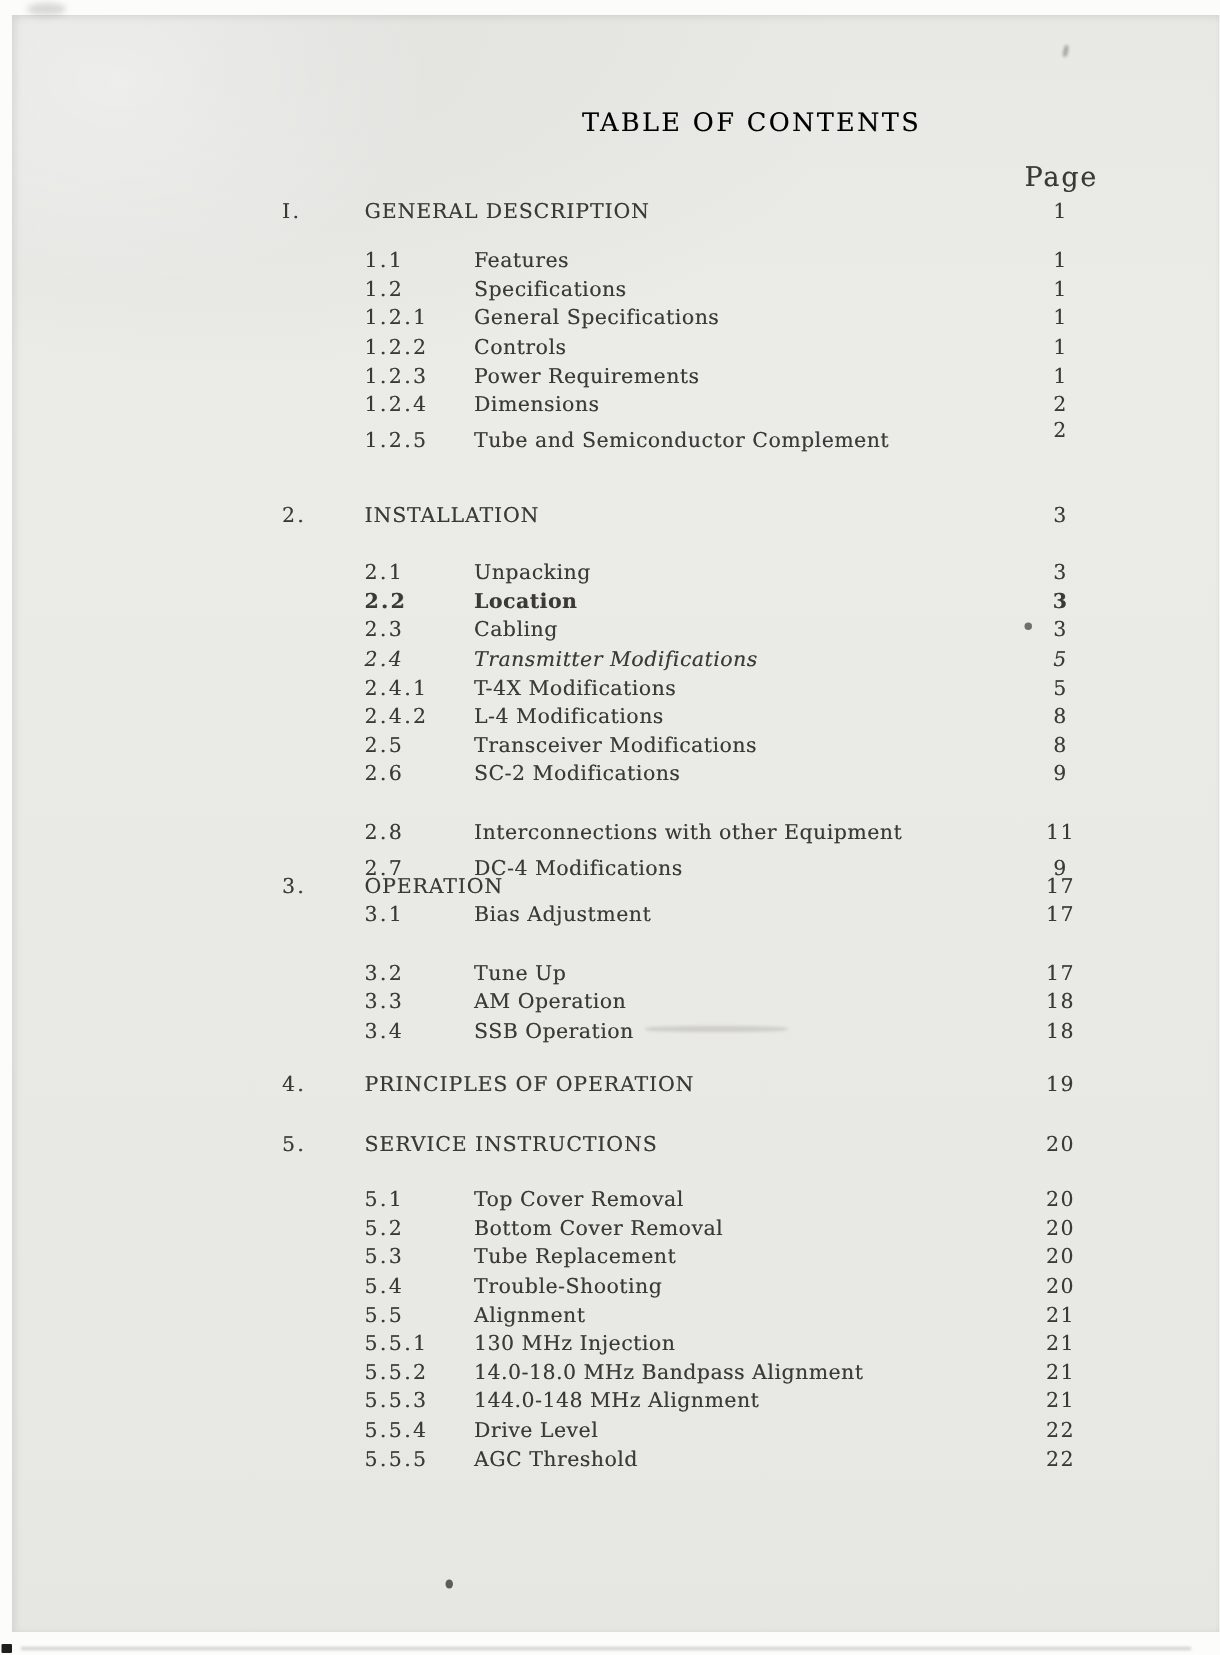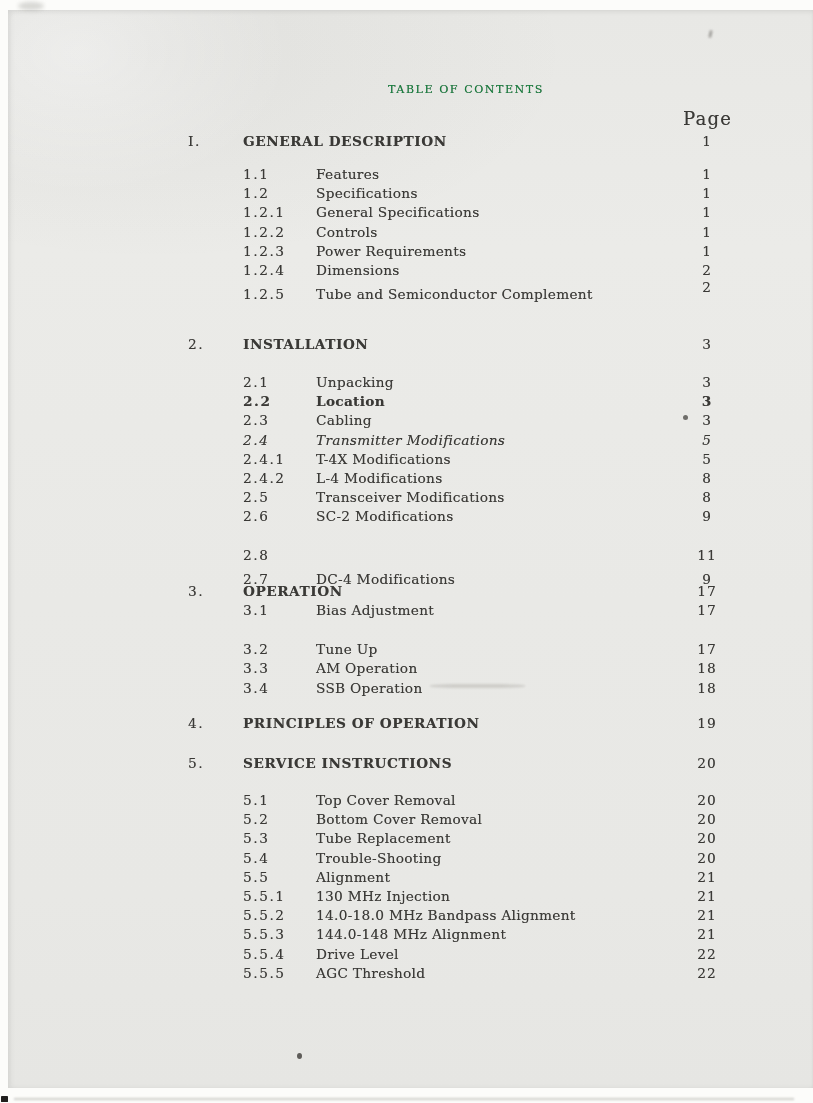--- a/index.html
+++ b/index.html
@@ -17,37 +17,37 @@
       radial-gradient(ellipse 600px 300px at 18% 4%, rgba(90,90,85,0.05), transparent 70%),
       radial-gradient(ellipse 300px 200px at 9% 4%, rgba(255,255,255,0.5), transparent 70%),
       linear-gradient(180deg,#e8e8e5 0%,#ebebe8 22%,#e9e9e6 55%,#e8e8e5 82%,#e6e6e3 100%);
     box-shadow:
       inset 3px 0 5px rgba(0,0,0,0.055),
       inset 0 3px 5px rgba(0,0,0,0.04),
       inset -1px 0 2px rgba(0,0,0,0.02);
   }
   .toc{position:absolute;left:0;top:0;width:813px;height:1103px;color:#3a3936;}
   .toc-title{
-    position:absolute;top:83px;left:388px;
-    font-size:11px;letter-spacing:1.6px;
-    color:#15803d;
+    position:absolute;top:72px;left:388px;
+    font-size:17px;letter-spacing:1.6px;
+    color:#000000;
     text-shadow:0.2px 0.2px 0.4px rgba(52,51,47,0.55);
     white-space:nowrap;
   }
   .page-header{
     position:absolute;top:108px;left:683px;width:48px;
     text-align:center;font-size:18px;letter-spacing:1.2px;
     text-shadow:0.2px 0.2px 0.3px rgba(58,57,54,0.5);
   }
   .row{position:absolute;left:0;width:813px;height:19px;font-size:13.6px;
        text-shadow:0.2px 0.2px 0.35px rgba(58,57,54,0.5);}
   .row .num{position:absolute;left:243px;letter-spacing:1.6px;white-space:nowrap;}
   .row.section .num{left:188px;}
   .row .label{position:absolute;left:316px;letter-spacing:0.35px;white-space:nowrap;}
-  .row.section .label{left:243px;letter-spacing:0.6px;font-weight:bold;}
+  .row.section .label{left:243px;letter-spacing:0.6px;}
   .row .pg{position:absolute;left:683px;width:48px;text-align:center;letter-spacing:1px;}
   .noise{position:absolute;pointer-events:none;}
 </style>
 </head>
 <body>
 
 <div class="paper"></div>
 
 <div class="toc">
   <div class="toc-title">TABLE OF CONTENTS</div>
@@ -138,20 +138,21 @@
         <span class="label">SC-2 Modifications</span>
         <span class="pg">9</span>
       </div>
       <div class="row item" style="top: 555px; margin-top: 16px;">
         <span class="num">2.7</span>
         <span class="label">DC-4 Modifications</span>
         <span class="pg">9</span>
       </div>
       <div class="row item" style="top: 546.8px;">
         <span class="num">2.8</span>
+        <span class="label">Interconnections with other Equipment</span>
         <span class="pg">11</span>
       </div>
       <div class="row section" style="top: 583px;">
         <span class="num">3.</span>
         <span class="label">OPERATION</span>
         <span class="pg">17</span>
       </div>
       <div class="row item" style="top: 602px;">
         <span class="num">3.1</span>
         <span class="label">Bias Adjustment</span>

